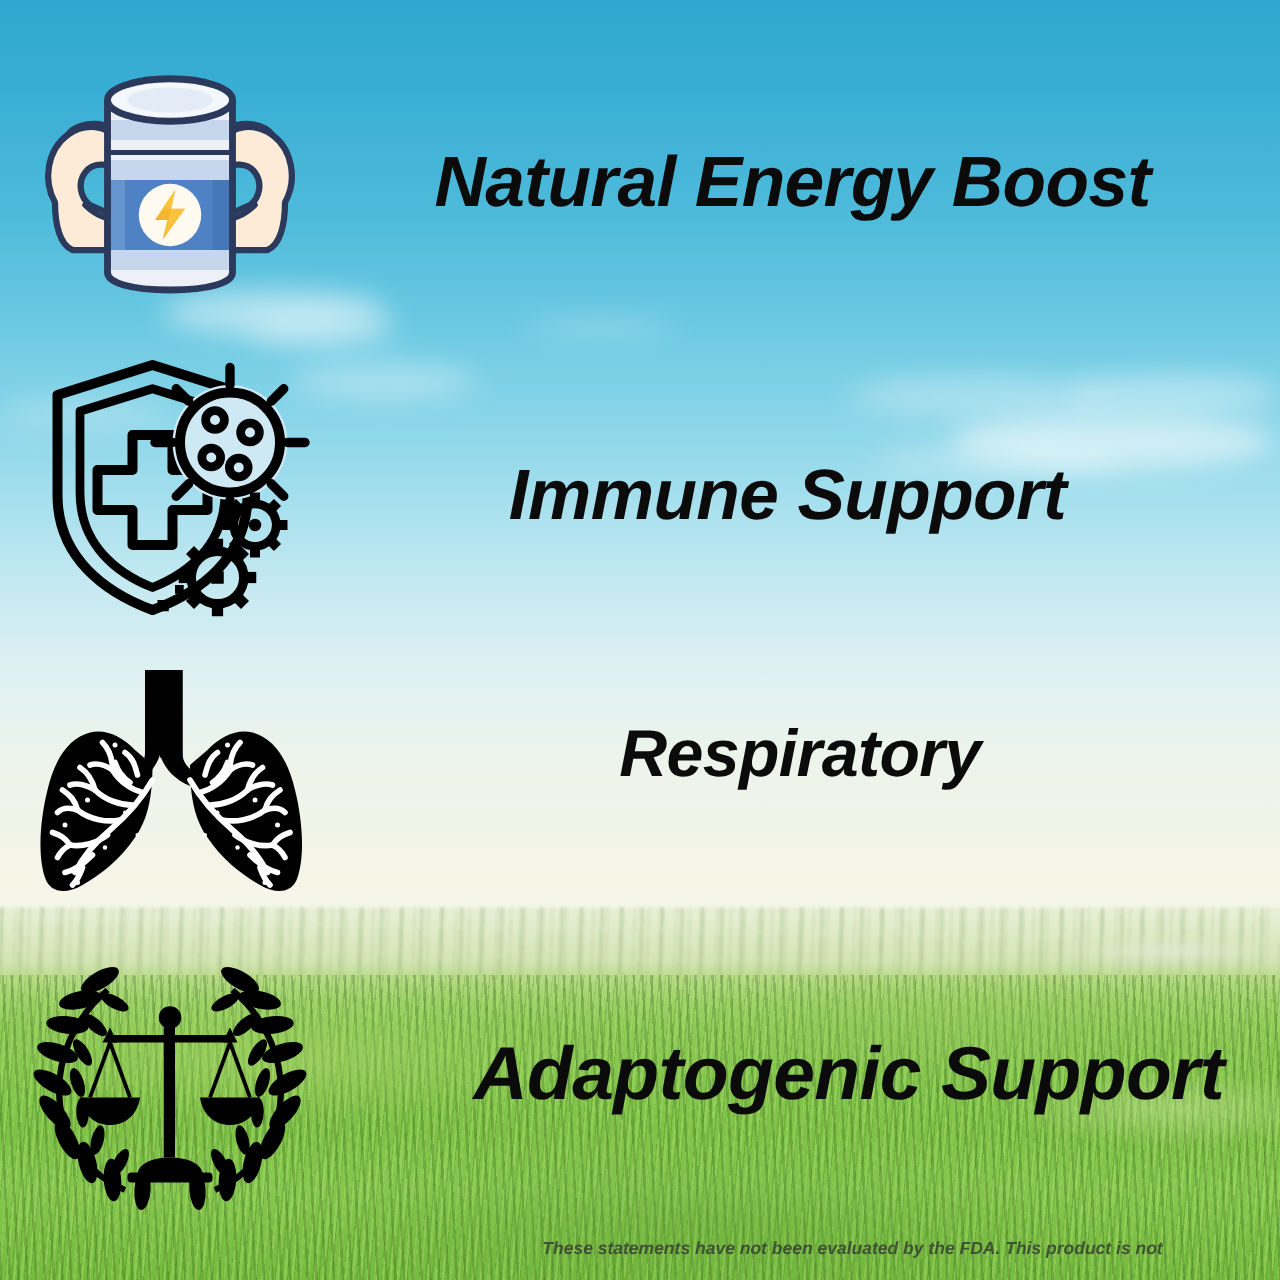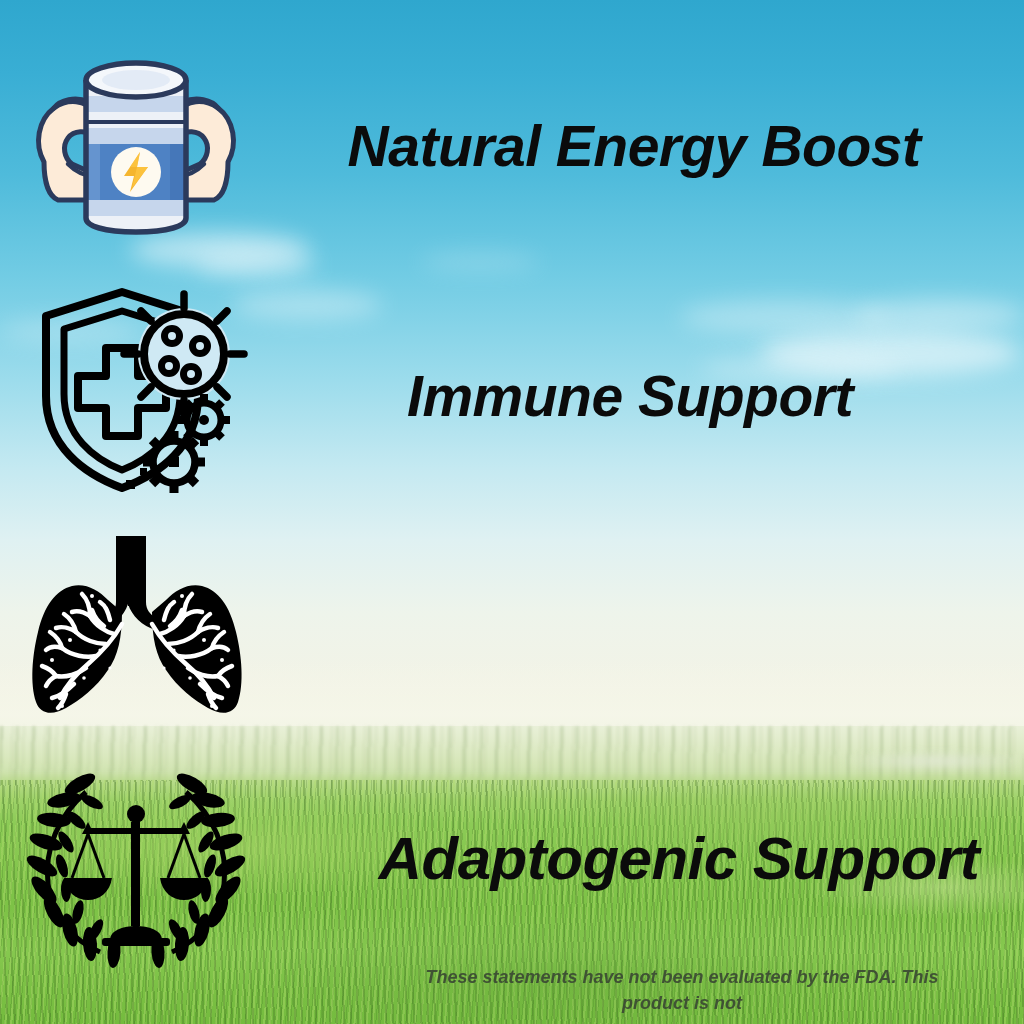--- a/index.html
+++ b/index.html
@@ -110,23 +110,23 @@
     text-align:center;
     font-family:"Liberation Sans", sans-serif;
   }
 
   #hl-energy{ left:262px; top:116px; width:744px; font-size:57px; }
   #hl-immune{ left:300px; top:352px; width:660px; font-size:57px;margin-top:14px; }
   #hl-resp{   left:340px; top:576px; width:600px; font-size:53px; }
   #hl-adapt{  left:300px; top:827px; width:758px; font-size:60px; }
 
   .disclaimer{
-    position:absolute; left:392px; top:964px; width:580px;
+    position:absolute; left:392px; top:988px; width:580px;
     text-align:center;
-    font-size:18px;
+    font-size:14px;
     line-height:1.45;
     color:#3B4A33;
     font-weight:600;
     opacity:.92;
     font-family:"Liberation Sans", sans-serif;
   }
 
   svg{ display:block; overflow:visible; }
 </style>
 </head>
@@ -332,21 +332,21 @@
           <circle cx="168" cy="150" r="1.8"></circle>
         <circle cx="200" cy="132" r="2"></circle>
           <circle cx="152" cy="122" r="1.6"></circle>
         <circle cx="190" cy="178" r="2"></circle>
           <circle cx="142" cy="140" r="1.6"></circle>
       </g>
     </svg>
   </div>
 
   <h2 class="headline" id="hl-resp">
-    <br>
+    <span>Respiratory</span><br>
   </h2>
 
   <div class="icon-slot" style="left:26px; top:772px; width:220px; height:190px;">
     <svg width="220" height="190" viewBox="0 0 220 190">
 
       <g fill="#000">
         <path d="M58 18 C30 40 16 72 18 106 C20 140 38 166 64 180
                  C52 162 42 140 40 116 C38 88 44 54 58 18 Z" opacity="0"></path>
       </g>
 

